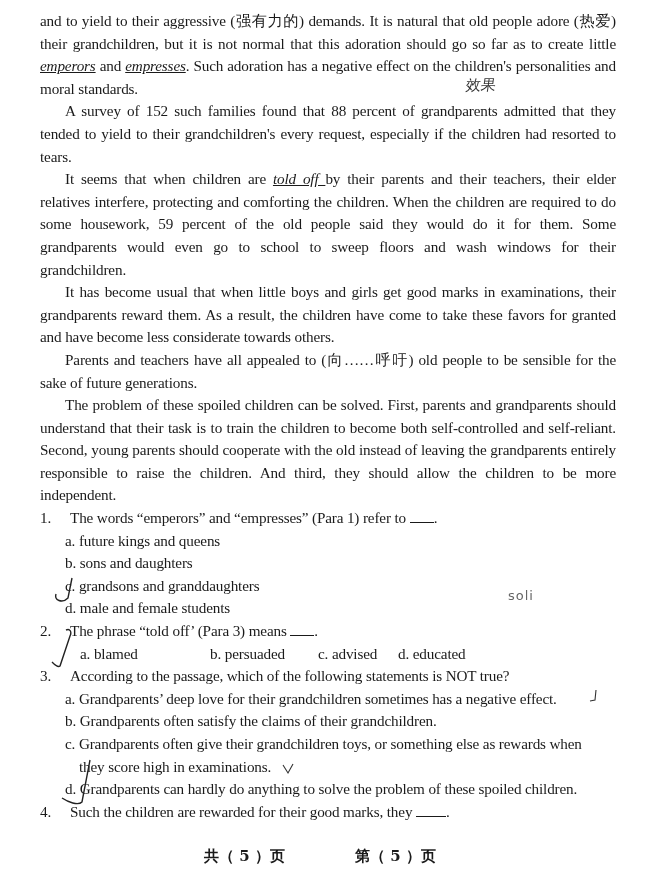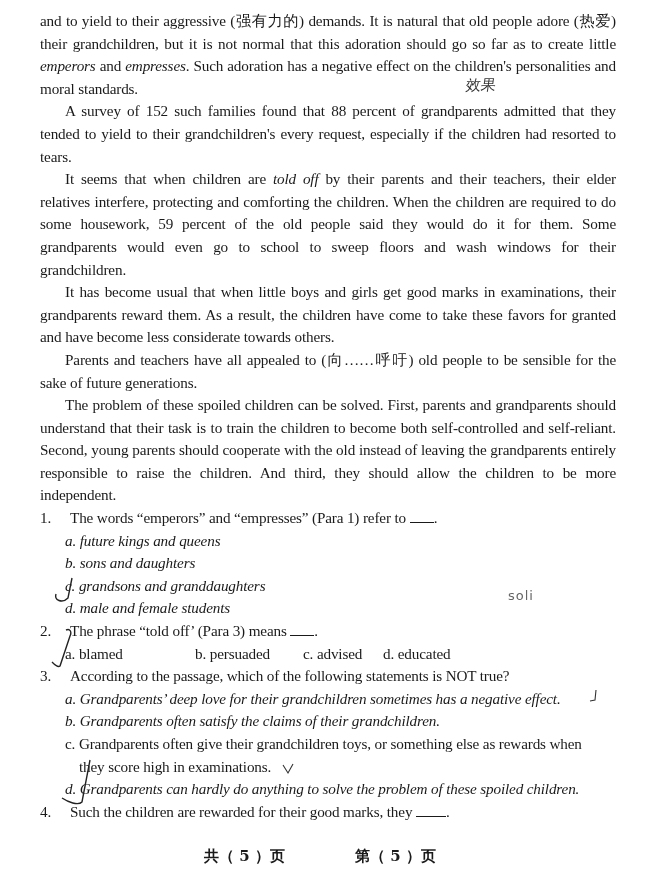--- a/index.html
+++ b/index.html
@@ -26,51 +26,51 @@
     }
     .para {
       margin: 0;
       text-align: justify;
     }
     .para.indent {
       text-indent: 25px;
     }
     .u-italic {
       font-style: italic;
+      text-decoration: underline;
       margin-top: 40px;
     }
     .questions {
       margin-top: 0;
     }
     .q {
       position: relative;
       padding-left: 30px;
       margin: 0;
     }
     .q-num {
       position: absolute;
       left: 0;
       top: 0;
     }
     .opt {
       padding-left: 25px;
-      font-style: italic;
     }
     .opt-wrap {
       padding-left: 25px;
     }
     .opt-wrap .cont {
       padding-left: 14px;
       display: block;
     }
     .row-opts {
       padding-left: 25px;
       display: flex;
     }
-    .row-opts span.o1 { width: 130px; }
+    .row-opts span.o1 { width: 130px; margin-left: 15px; }
     .row-opts span.o2 { width: 108px; }
     .row-opts span.o3 { width: 80px; }
     .blank {
       display: inline-block;
       border-bottom: 1px solid #1a1a1a;
       width: 24px;
       height: 14px;
       vertical-align: baseline;
     }
     .blank.long { width: 30px; }

